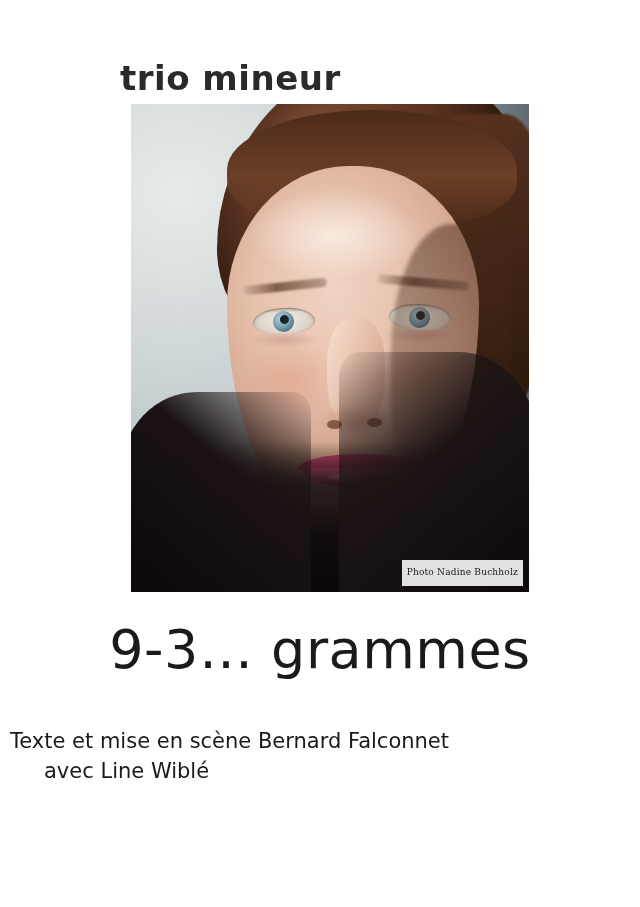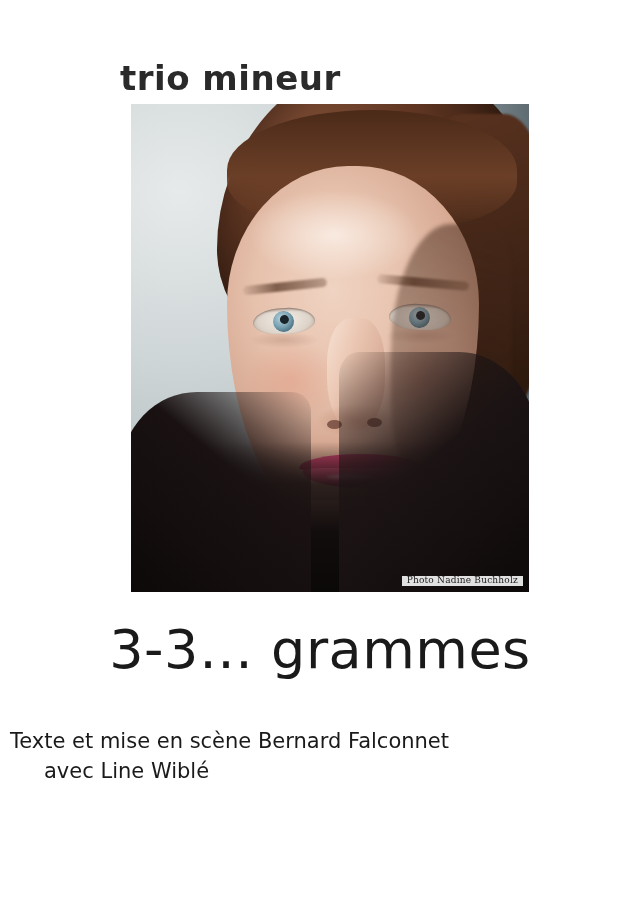--- a/index.html
+++ b/index.html
@@ -303,21 +303,21 @@
     height: 260px;
     background: linear-gradient(200deg, rgba(70,40,26,0.55), rgba(40,22,14,0.15));
     border-radius: 50% 20% 40% 30%;
     filter: blur(2px);
   }
 
   .photo-credit {
     position: absolute;
     right: 6px;
     bottom: 6px;
-    padding: 0 5px;
+    padding: 8px 5px;
     background: rgba(255,255,255,0.88);
     color: #1a1a1a;
     font-family: "DejaVu Serif", serif;
     font-size: 9px;
     letter-spacing: 0.2px;
     line-height: 1.1;
   }
 
   
   .title {
@@ -403,20 +403,20 @@
       <div class="neck"></div>
       <div class="hair-strand"></div>
       <div class="garment"></div>
       <div class="garment-left"></div>
       <div class="garment-right"></div>
     </div>
 
     <div class="photo-credit">Photo Nadine Buchholz</div>
   </div>
 
-  <div class="title">3-3… grammes</div>
+  <div class="title">9-3… grammes</div>
 
   <div class="credits">
     <span>Texte et mise en scène Bernard Falconnet</span>
     <span class="line2">avec Line Wiblé</span>
   </div>
 
 </div>
 
 </body></html>

